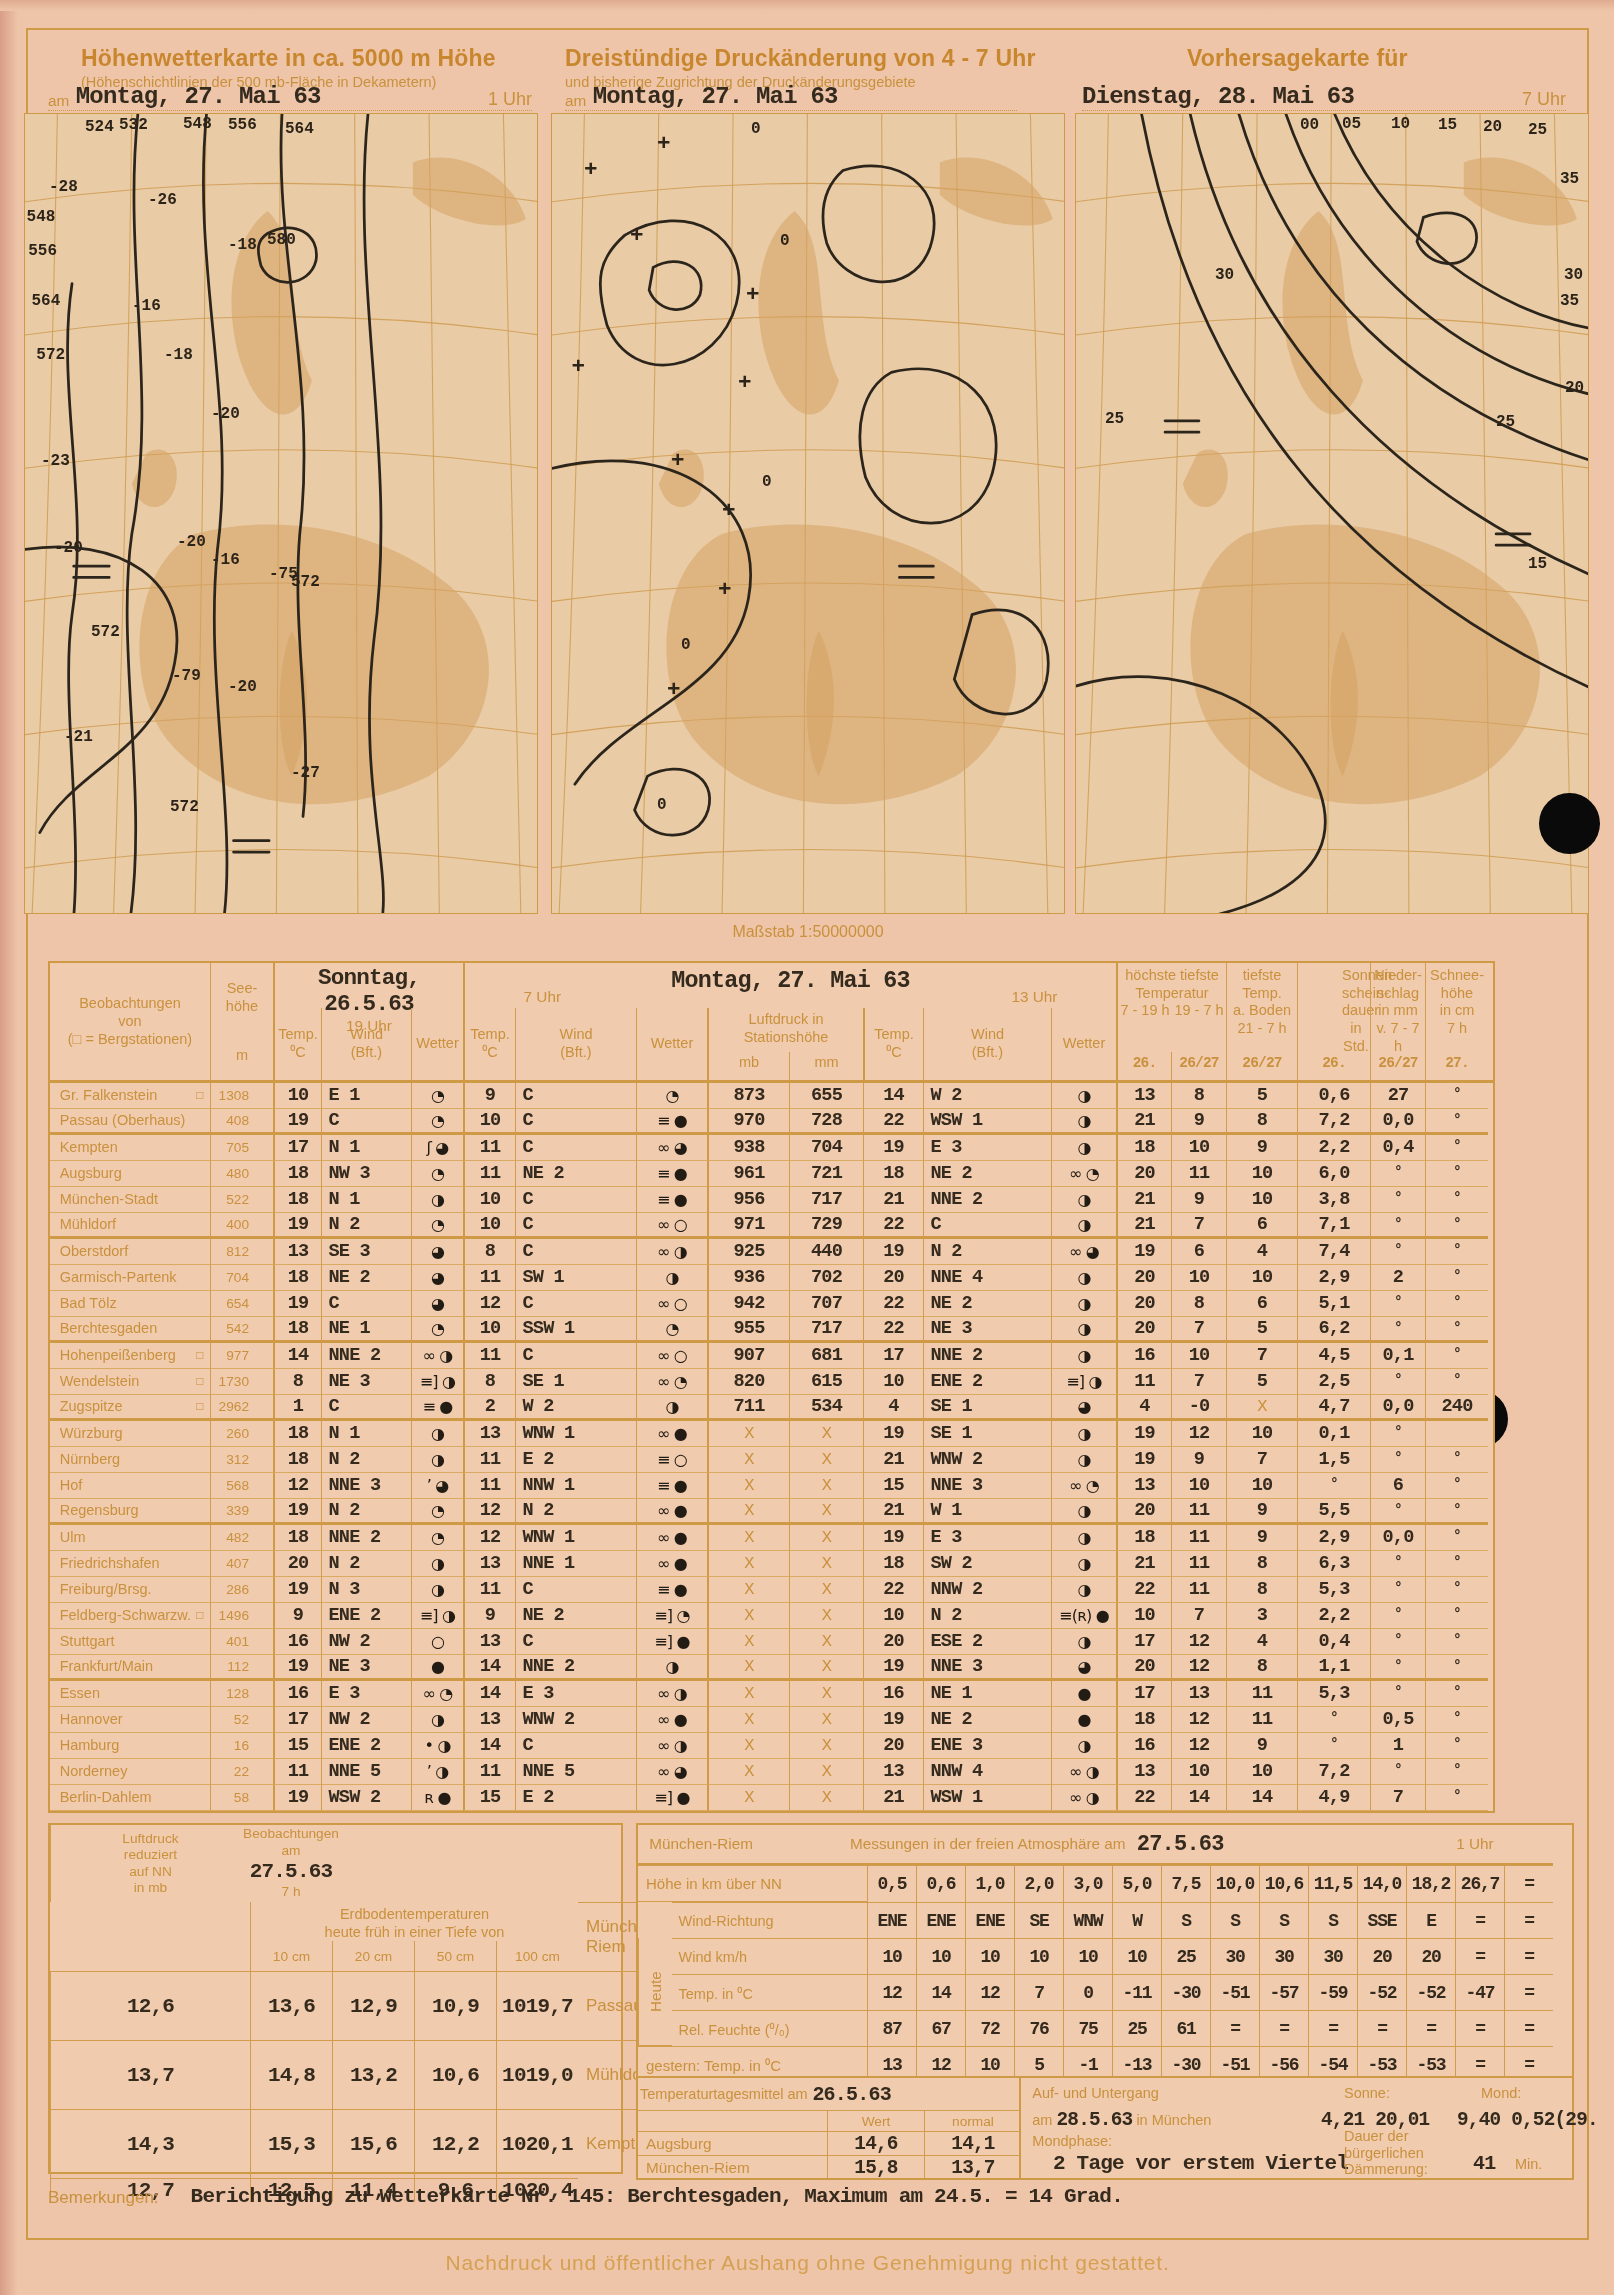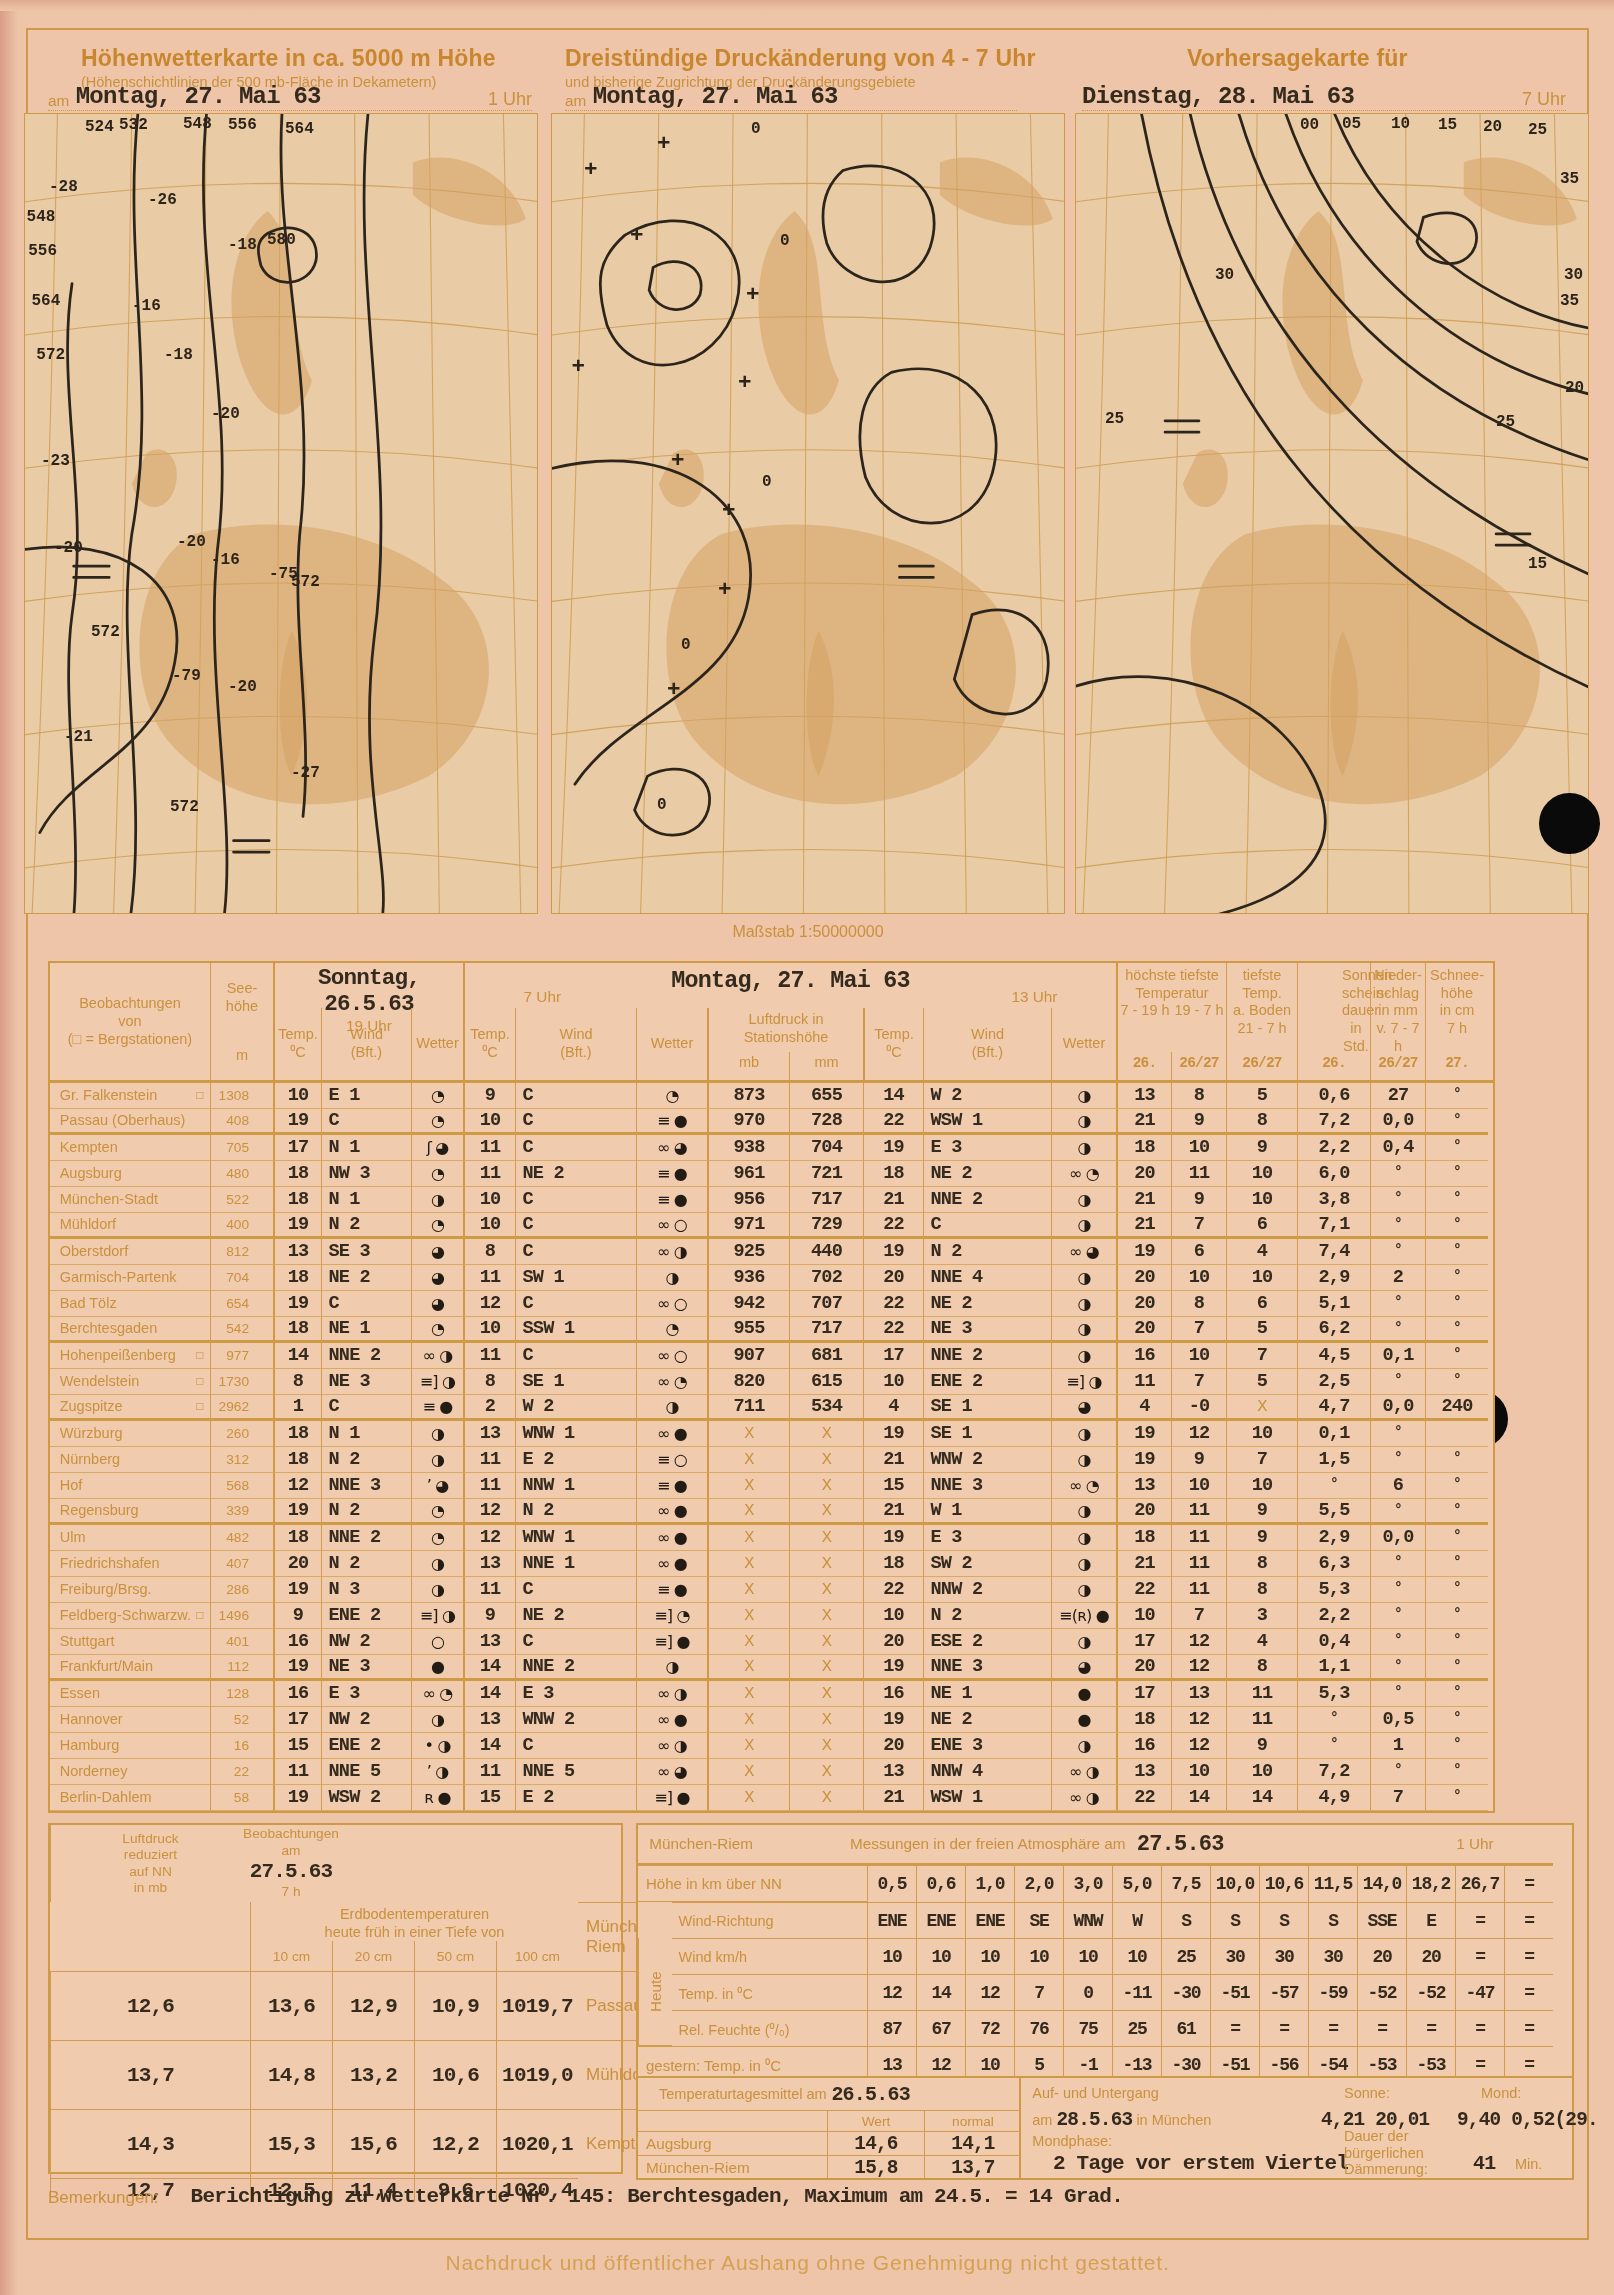--- a/index.html
+++ b/index.html
@@ -116,21 +116,21 @@
              color:var(--or);font-size:15.3px;border-right:1.2px solid var(--ln);}
   .atmo .lb2{grid-column:2/3;justify-content:flex-start;padding-left:6.5px;color:var(--or);font-size:14.5px;}
   .atmo .v{font-family:"Liberation Mono",monospace;font-weight:600;font-size:18px;
            letter-spacing:-1.2px;color:var(--ink);border-left:1.2px solid var(--ln);}
   
   .tages{position:absolute;left:636px;top:2078px;width:938px;height:102px;
          border:2.4px solid var(--lnT);border-top:none;background:var(--paper2);display:flex;}
   .tg{width:383px;display:grid;grid-template-columns:189px 97px 97px;
       grid-template-rows:32px 21px 24px 24px;border-right:2.4px solid var(--lnT);}
   .tg>div{display:flex;align-items:center;justify-content:center;border-top:1.2px solid var(--ln);}
-  .tg .h{grid-column:1/4;border-top:none;color:var(--or);font-size:14.5px;justify-content:flex-start;padding-left:21px;}
+  .tg .h{grid-column:1/4;border-top:none;color:var(--or);font-size:14.5px;justify-content:flex-start;padding-left:2px;}
   .tg .h .typed{font-size:20px;margin-left:4.8px;letter-spacing:-0.8px;}
   .tg .sub{color:var(--or);font-size:13.7px;border-left:1.2px solid var(--ln);}
   .tg .lab{justify-content:flex-start;padding-left:8px;color:var(--or);font-size:15.3px;}
   .tg .v{font-family:"Liberation Mono",monospace;font-weight:600;font-size:19.4px;
          letter-spacing:-0.8px;color:var(--ink);border-left:1.2px solid var(--ln);}
   .sm{position:relative;flex:1;font-size:14.5px;color:var(--or);}
   .sm .typed{letter-spacing:-0.8px;}
   .sm div{position:absolute;white-space:nowrap;}
   
   .bem{position:absolute;left:48px;top:2185px;width:1528px;display:flex;align-items:flex-start;}

